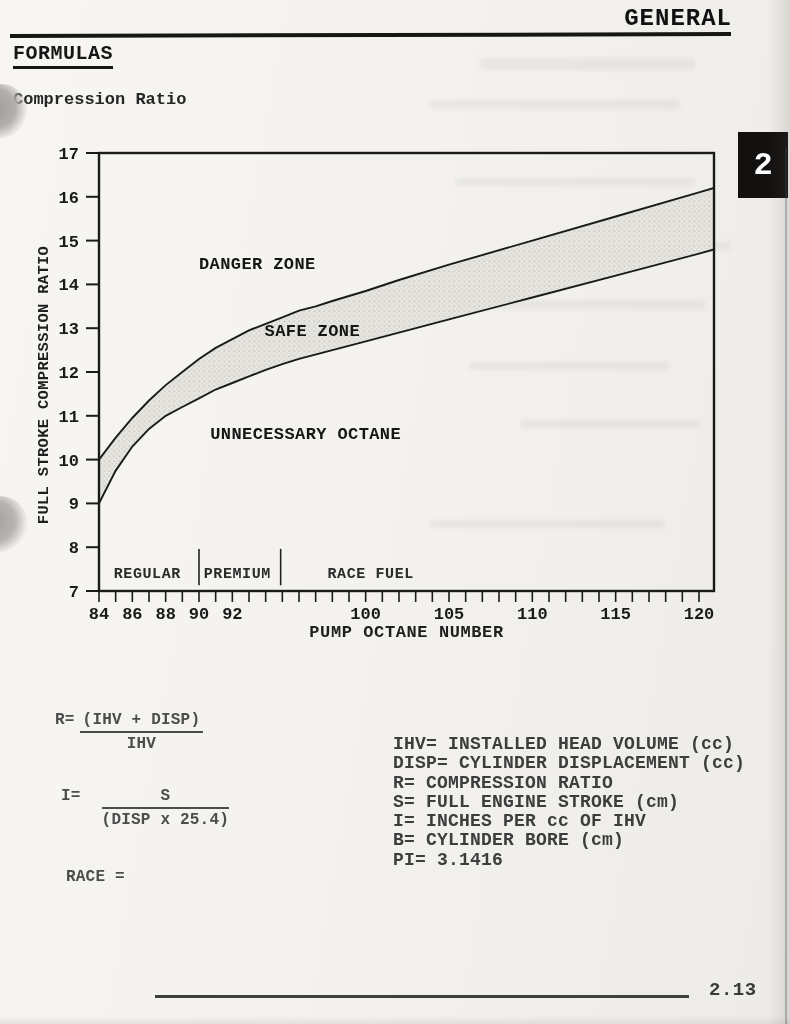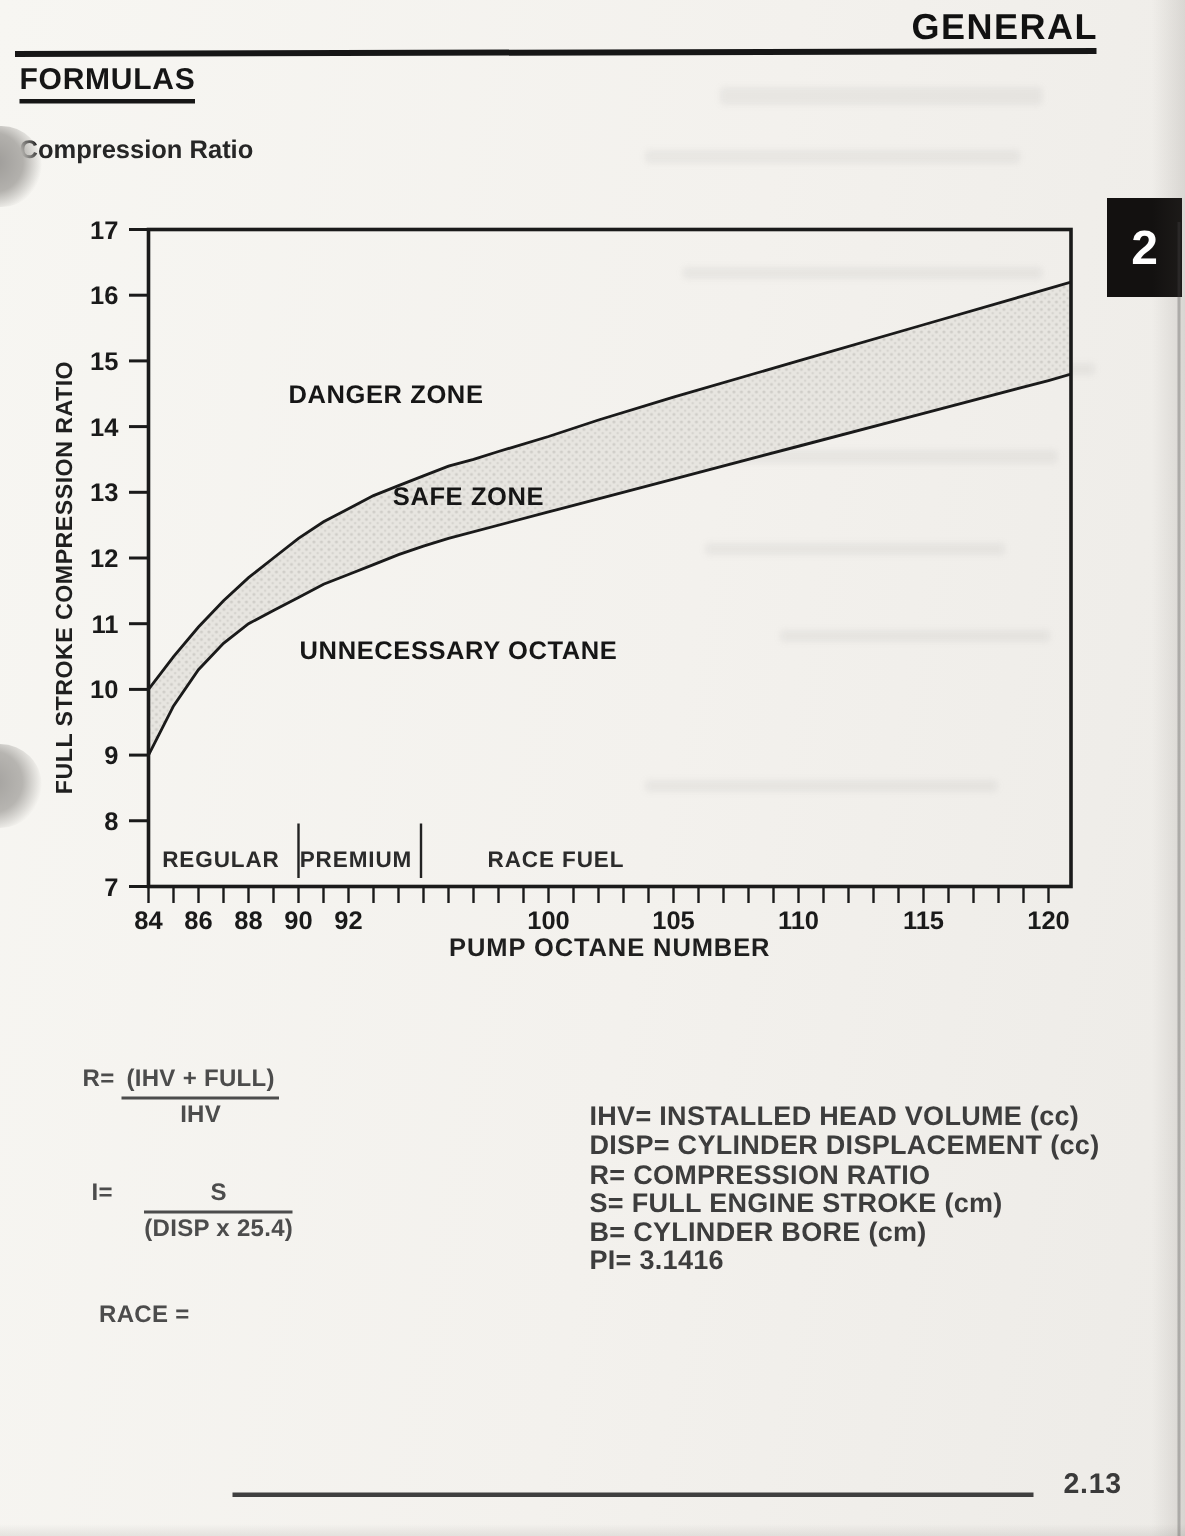--- a/index.html
+++ b/index.html
@@ -1,19 +1,19 @@
 <!DOCTYPE html>
 <html><head>
 <meta charset="utf-8">
 <style>
   html,body{margin:0;padding:0;background:#777;}
   .page{
     position:relative;width:790px;height:1024px;overflow:hidden;
     background:linear-gradient(100deg,#f7f6f2 0%,#f3f1ed 55%,#edebe7 100%);
-    font-family:Liberation Sans, sans-serif;color:#1c1c1c;
+    font-family:Liberation Mono, monospace;color:#1c1c1c;
   }
   
   .header-title{position:absolute;top:5px;right:58px;font-size:24px;font-weight:bold;letter-spacing:1px;color:#111;}
   .header-rule{position:absolute;top:33px;left:10px;width:721px;height:4px;background:#161616;transform:rotate(-0.15deg);}
   .section-title{position:absolute;top:42px;left:13px;font-size:20px;font-weight:bold;letter-spacing:.5px;color:#161616;border-bottom:3px solid #161616;padding-bottom:1px;}
   .subsection-title{position:absolute;top:90px;left:13px;font-size:17px;font-weight:bold;color:#262626;}
   
   .chapter-tab{position:absolute;left:738px;top:132px;width:50px;height:66px;background:#131110;color:#fff;
     font-size:32px;font-weight:bold;display:flex;align-items:center;justify-content:center;}
   
@@ -153,21 +153,21 @@
       <text x="294.33333333333326" y="196.39" text-anchor="middle" font-size="17" font-weight="bold" letter-spacing="0.4" fill="#161616">SAFE ZONE</text>
       <text x="287.66666666666674" y="299.32" text-anchor="middle" font-size="17" font-weight="bold" letter-spacing="0.4" fill="#161616">UNNECESSARY OCTANE</text>
       <rect x="81" y="13" width="615" height="438" fill="none" stroke="#1a1a1a" stroke-width="2.4"></rect>
       <text x="388.5" y="497" text-anchor="middle" font-size="17" font-weight="bold" letter-spacing="0.6" fill="#1f1f1f">PUMP OCTANE NUMBER</text>
       <text x="30" y="245" text-anchor="middle" font-size="15.5" font-weight="bold" letter-spacing="0.3" fill="#1f1f1f" transform="rotate(-90 30 245)">FULL STROKE COMPRESSION RATIO</text>
     </svg>
 
   <div class="formula" id="formula-r" style="left:55px;top:711px;">
     <span class="lhs">R=</span>
     <span class="frac">
-      <span class="num">(IHV + FULL)</span>
+      <span class="num">(IHV + DISP)</span>
       <span class="den">IHV</span>
     </span>
   </div>
 
   <div class="formula" id="formula-i" style="left:61px;top:787px;">
     <span class="lhs">I=</span>
     <span class="frac">
       <span class="num">S</span>
       <span class="den">(DISP x 25.4)</span>
     </span>
@@ -175,20 +175,21 @@
 
   <div class="formula" id="formula-disp" style="left:66px;top:868px;">
     <span class="lhs">RACE =</span>
   </div>
 
   <div class="definitions">
     <div>IHV= INSTALLED HEAD VOLUME (cc)</div>
     <div>DISP= CYLINDER DISPLACEMENT (cc)</div>
     <div>R= COMPRESSION RATIO</div>
     <div>S= FULL ENGINE STROKE (cm)</div>
+    <div>I= INCHES PER cc OF IHV</div>
     <div>B= CYLINDER BORE (cm)</div>
     <div>PI= 3.1416</div>
   </div>
 
   <div class="footer-rule"></div>
   <div class="page-number">2.13</div>
 
   <div class="punch" id="punch1"></div>
   <div class="punch" id="punch2"></div>
   <div class="edge-shade"></div>

